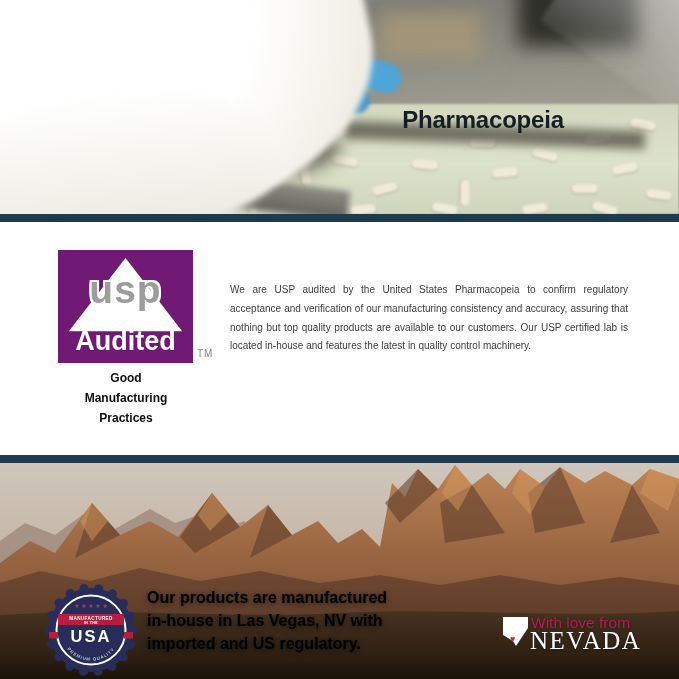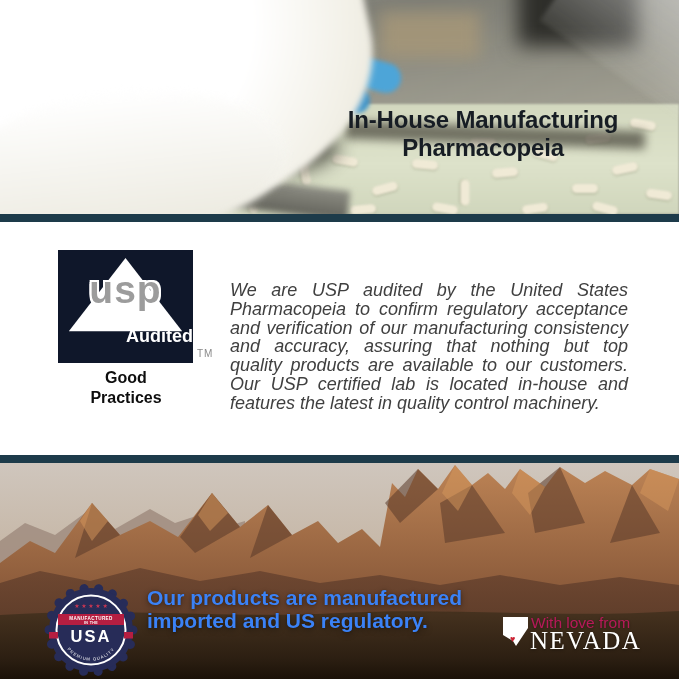--- a/index.html
+++ b/index.html
@@ -43,39 +43,39 @@
                transform:rotate(-12deg); filter:blur(3px); }
   .pt-fold { left:-44px; top:92px; width:330px; height:150px; border-radius:50%;
              background:linear-gradient(#ffffff,#ebe9de); transform:rotate(-6deg); filter:blur(4px); }
   .cap { position:absolute; width:26px; height:9px; border-radius:5px; background:#f0ead6;
          box-shadow:0 1px 2px rgba(90,90,60,.35); filter:blur(1.2px); }
   .hero-text { position:absolute; left:292px; top:106px; width:382px; text-align:center; z-index:5;
                color:#171d24; font-weight:bold; font-size:24px; line-height:28px; letter-spacing:-0.2px; }
 
   
   .usp-section { position:absolute; left:0; top:222px; width:679px; height:233px; background:#ffffff; }
-  .usp-logo { position:absolute; left:58px; top:28px; width:135px; height:113px; background:#0f172a; }
+  .usp-logo { position:absolute; left:58px; top:28px; width:135px; height:113px; background:#701a75; }
   .usp-triangle { position:absolute; left:0; top:0; width:100%; height:100%; background:#ffffff;
                   clip-path:polygon(50% 7%, 92% 72%, 8% 72%); }
   .usp-acronym { position:absolute; left:0; top:18px; width:100%; text-align:center;
                  font-size:39px; font-weight:bold; letter-spacing:1px; color:#9c9c9c;
                  text-shadow:2px 0 0 #fff, -2px 0 0 #fff, 0 2px 0 #fff, 0 -2px 0 #fff, 2px 2px 0 #fff, -2px -2px 0 #fff, 2px -2px 0 #fff, -2px 2px 0 #fff; }
-  .usp-audited { position:absolute; left:0; top:76px; width:100%; text-align:right;
-                 font-size:18px; font-weight:bold; color:#ffffff; }
+  .usp-audited { position:absolute; left:0; top:76px; width:100%; text-align:center;
+                 font-size:27px; font-weight:bold; color:#ffffff; }
   .usp-tm { position:absolute; left:197px; top:126px; font-size:10px; color:#8a8a8a; letter-spacing:1px; }
   .gmp-heading { position:absolute; left:22px; top:146px; width:208px; text-align:center;
-                 font-size:16px; line-height:20px; font-weight:bold; color:#0d0d0d; }
-  .usp-paragraph { position:absolute; left:230px; top:59px; width:398px; font-size:18px; line-height:18.8px;
-                   color:#404040; text-align:justify;font-style:italic; }
+                 font-size:12px; line-height:20px; font-weight:bold; color:#0d0d0d; }
+  .usp-paragraph { position:absolute; left:230px; top:59px; width:398px; font-size:10px; line-height:18.8px;
+                   color:#404040; text-align:justify; }
 
   
   .photo-bottom { position:absolute; left:0; top:463px; width:679px; height:216px; overflow:hidden; background:#c8bfb6; }
   .landscape { position:absolute; left:0; top:0; }
-  .made-text { position:absolute; left:147px; top:586px; z-index:6; color:#3b82f6; font-weight:bold;
-               font-size:21px; line-height:23px;
+  .made-text { position:absolute; left:147px; top:586px; z-index:6; color:#000000; font-weight:bold;
+               font-size:16px; line-height:23px;
                text-shadow:0 2px 6px rgba(0,0,0,.45), 0 0 2px rgba(0,0,0,.3); }
   .usa-badge { position:absolute; left:43px; top:582px; z-index:6; }
   .nevada-group { position:absolute; left:500px; top:612px; z-index:6; }
   .nevada-icon { position:absolute; left:2px; top:4px; }
   .nevada-tagline { position:absolute; left:31px; top:2px; font-size:15.5px; color:#be185d; opacity:.95;
                     text-shadow:0 1px 3px rgba(0,0,0,.4); white-space:nowrap; }
   .nevada-name { position:absolute; left:30px; top:15px; font-family:"Liberation Serif", serif;
                  font-size:25px; letter-spacing:1.5px; color:#ffffff; white-space:nowrap;
                  text-shadow:0 1px 3px rgba(0,0,0,.4); }
 </style>
@@ -118,36 +118,36 @@
     <div class="shape pt-darkband"></div>
     <div class="shape pt-shadow"></div>
     <div class="shape pt-forearm"></div>
     <div class="shape pt-finger1"></div>
     <div class="shape pt-finger2"></div>
     <div class="shape pt-fist"></div>
     <div class="shape pt-sleeve"></div>
     <div class="shape pt-fold"></div>
 
     <div class="hero-text">
-      <div>In-House Manufacturing</div>
       <div>Pharmacopeia</div>
     </div>
   </section>
 
   <div class="divider d1"></div>
 
   <section class="usp-section">
     <div class="usp-logo">
       <div class="usp-triangle"></div>
       <div class="usp-acronym">usp</div>
       <div class="usp-audited">Audited</div>
     </div>
     <div class="usp-tm">TM</div>
     <div class="gmp-heading">
       <div>Good</div>
+      <div>Manufacturing</div>
       <div>Practices</div>
     </div>
     <p class="usp-paragraph">We are USP audited by the United States Pharmacopeia to confirm regulatory acceptance and verification of our manufacturing consistency and accuracy, assuring that nothing but top quality products are available to our customers. Our USP certified lab is located in-house and features the latest in quality control machinery.</p>
   </section>
 
   <div class="divider d2"></div>
 
   <section class="photo-bottom">
     <svg class="landscape" width="679" height="216" viewBox="0 0 679 216">
       <defs>
@@ -209,20 +209,21 @@
       <rect x="33" y="2" width="9" height="6.5" fill="#b51e41"></rect>
       <path id="badge-arc" d="M -26 16 A 30.5 30.5 0 0 0 26 16" fill="none"></path>
       <text font-size="4.2" fill="#ffffff" letter-spacing="1">
         <textPath href="#badge-arc" startOffset="50%" text-anchor="middle">PREMIUM QUALITY</textPath>
       </text>
     </g>
   </svg>
 
   <div class="made-text">
     <div>Our products are manufactured</div>
+    <div>in-house in Las Vegas, NV with</div>
     <div>imported and US regulatory.</div>
   </div>
 
   <div class="nevada-group">
     <svg class="nevada-icon" width="28" height="32" viewBox="0 0 28 32">
       <polygon points="1,1 26,1 26,12 14,30 11,25 1,19" fill="#ffffff"></polygon>
       <text x="8" y="26" font-size="9" fill="#cc2233">♥</text>
     </svg>
     <div class="nevada-tagline">With love from</div>
     <div class="nevada-name">NEVADA</div>

